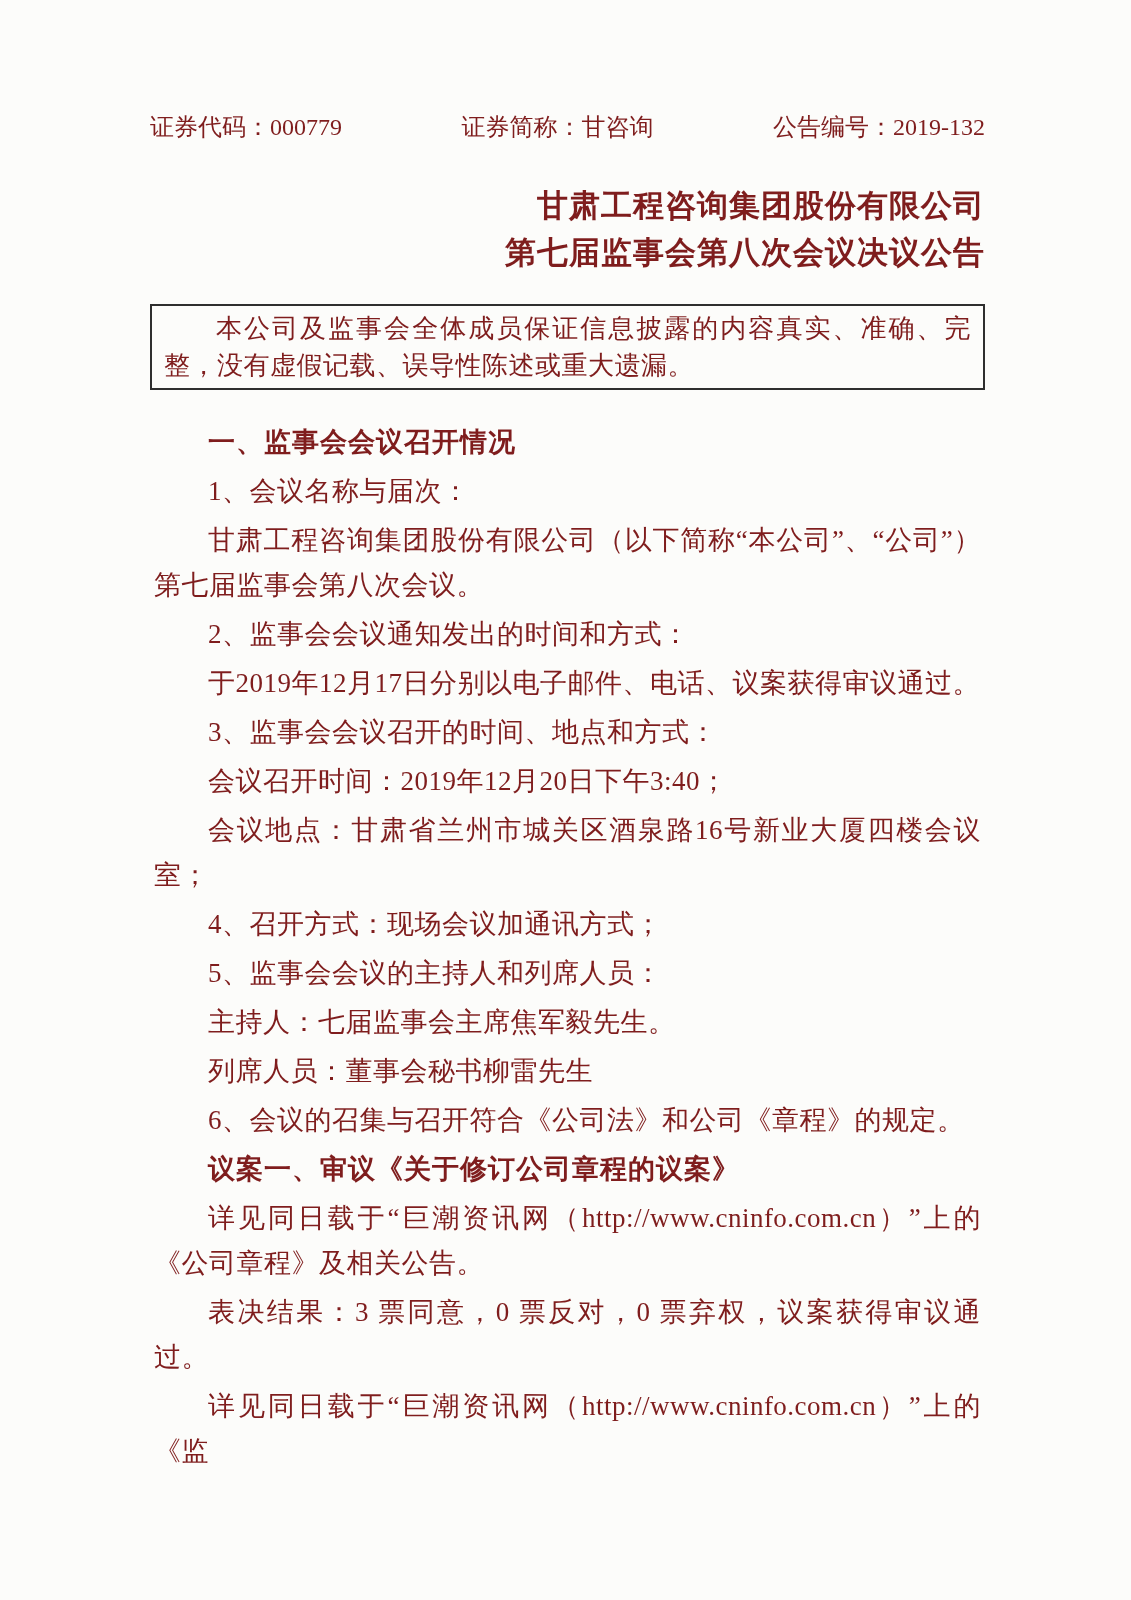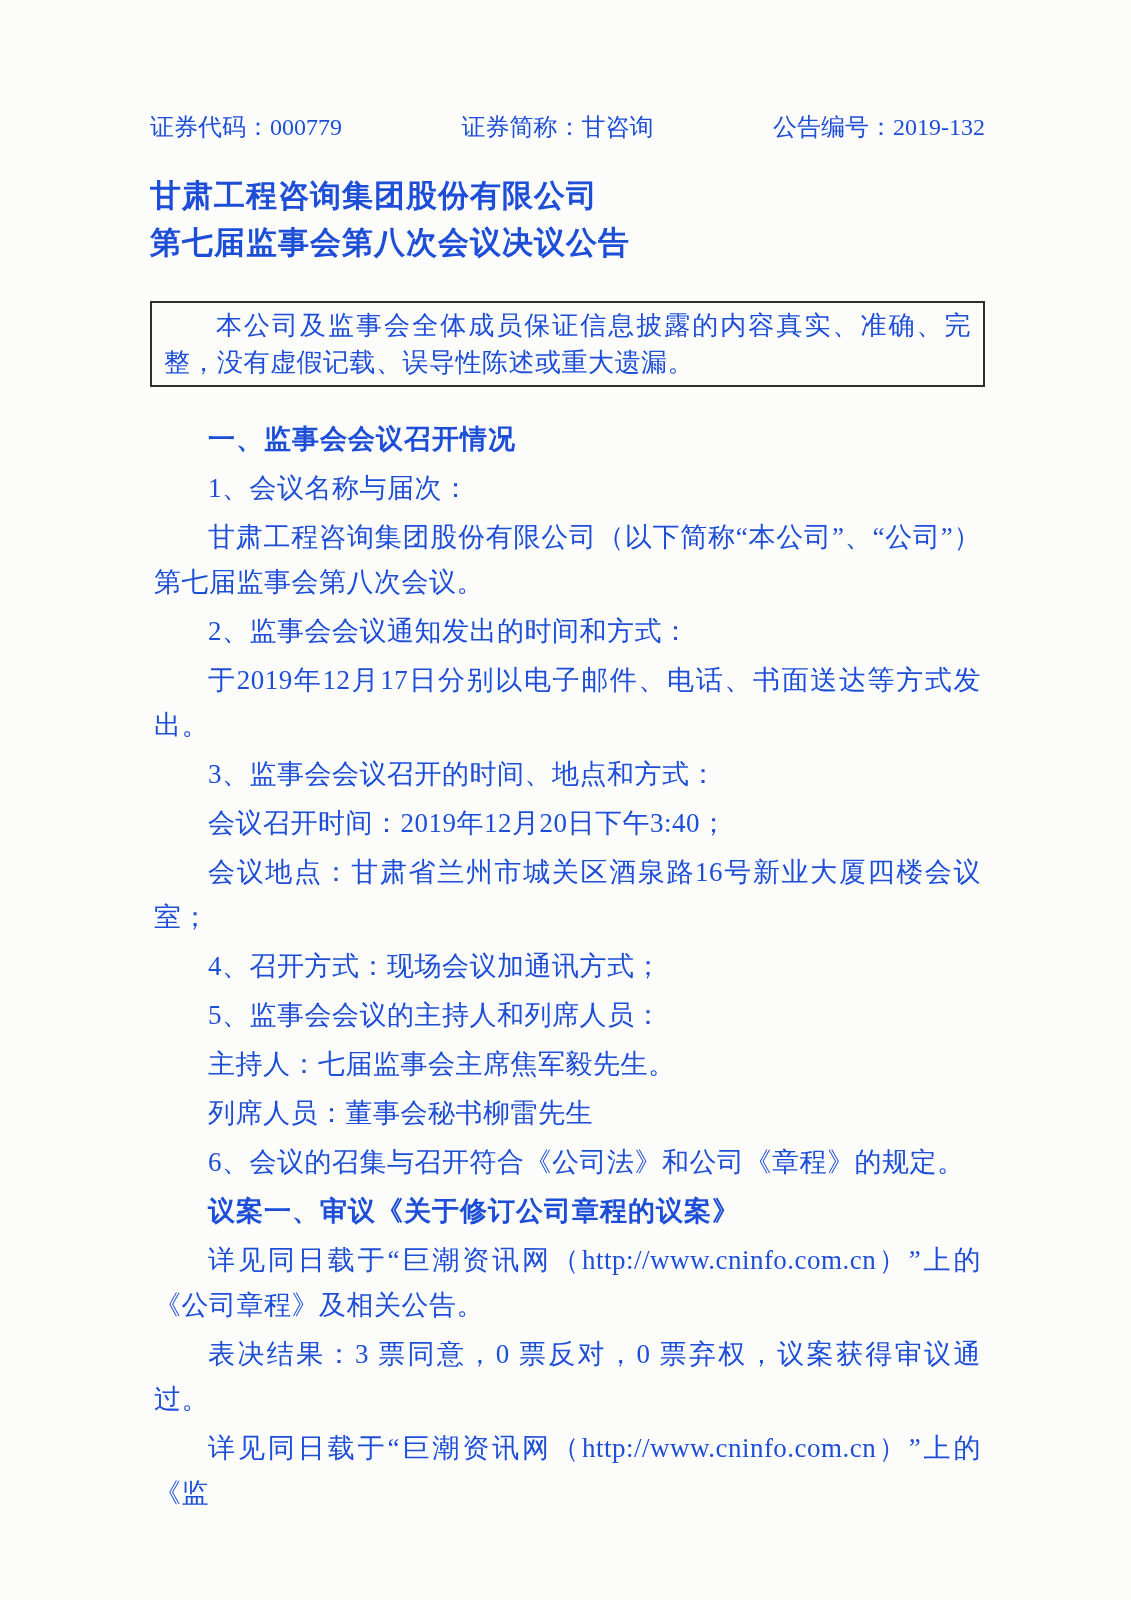--- a/index.html
+++ b/index.html
@@ -8,44 +8,44 @@
     background: #ffffff;
   }
   .page {
     position: relative;
     width: 1131px;
     height: 1600px;
     margin: 0 auto;
     background: #fcfcfa;
     box-sizing: border-box;
     padding: 112px 146px 0 150px;
-    color: #1d4ed8;
+    color: #7f1d1d;
     font-family: "Liberation Serif", "DejaVu Serif", serif;
     overflow: hidden;
   }
   .doc-header {
     display: flex;
     justify-content: space-between;
     align-items: baseline;
     font-size: 24px;
     line-height: 30px;
     white-space: nowrap;
   }
   .doc-title {
-    margin: 30px 0 0 0;
-    text-align: left;
+    margin: 40px 0 0 0;
+    text-align: right;
     font-size: 31px;
     line-height: 47px;
     font-weight: bold;
     font-family: "Liberation Sans", "DejaVu Sans", sans-serif;
     letter-spacing: 1px;
   }
   .doc-title .t-line { display: block; }
   .disclaimer {
-    margin-top: 35px;
+    margin-top: 28px;
     border: 2px solid #2e2e2e;
     padding: 4px 12px;
     box-sizing: border-box;
   }
   .disclaimer p {
     margin: 0;
     font-size: 26px;
     line-height: 37px;
     text-indent: 2em;
     text-align: justify;
@@ -86,21 +86,21 @@
 
   <div class="disclaimer">
     <p>本公司及监事会全体成员保证信息披露的内容真实、准确、完整，没有虚假记载、误导性陈述或重大遗漏。</p>
   </div>
 
   <main class="doc-body">
       <p class="bold">一、监事会会议召开情况</p>
       <p class="">1、会议名称与届次：</p>
       <p class="">甘肃工程咨询集团股份有限公司（以下简称“本公司”、“公司”）第七届监事会第八次会议。</p>
       <p class="">2、监事会会议通知发出的时间和方式：</p>
-      <p class="">于2019年12月17日分别以电子邮件、电话、书面送达等方式发出。</p>
+      <p class="">于2019年12月17日分别以电子邮件、电话、议案获得审议通过。</p>
       <p class="">3、监事会会议召开的时间、地点和方式：</p>
       <p class="">会议召开时间：2019年12月20日下午3:40；</p>
       <p class="">会议地点：甘肃省兰州市城关区酒泉路16号新业大厦四楼会议室；</p>
       <p class="">4、召开方式：现场会议加通讯方式；</p>
       <p class="">5、监事会会议的主持人和列席人员：</p>
       <p class="">主持人：七届监事会主席焦军毅先生。</p>
       <p class="">列席人员：董事会秘书柳雷先生</p>
       <p class="">6、会议的召集与召开符合《公司法》和公司《章程》的规定。</p>
       <p class="bold">议案一、审议《关于修订公司章程的议案》</p>
       <p class="">详见同日载于“巨潮资讯网（http://www.cninfo.com.cn）”上的《公司章程》及相关公告。</p>

